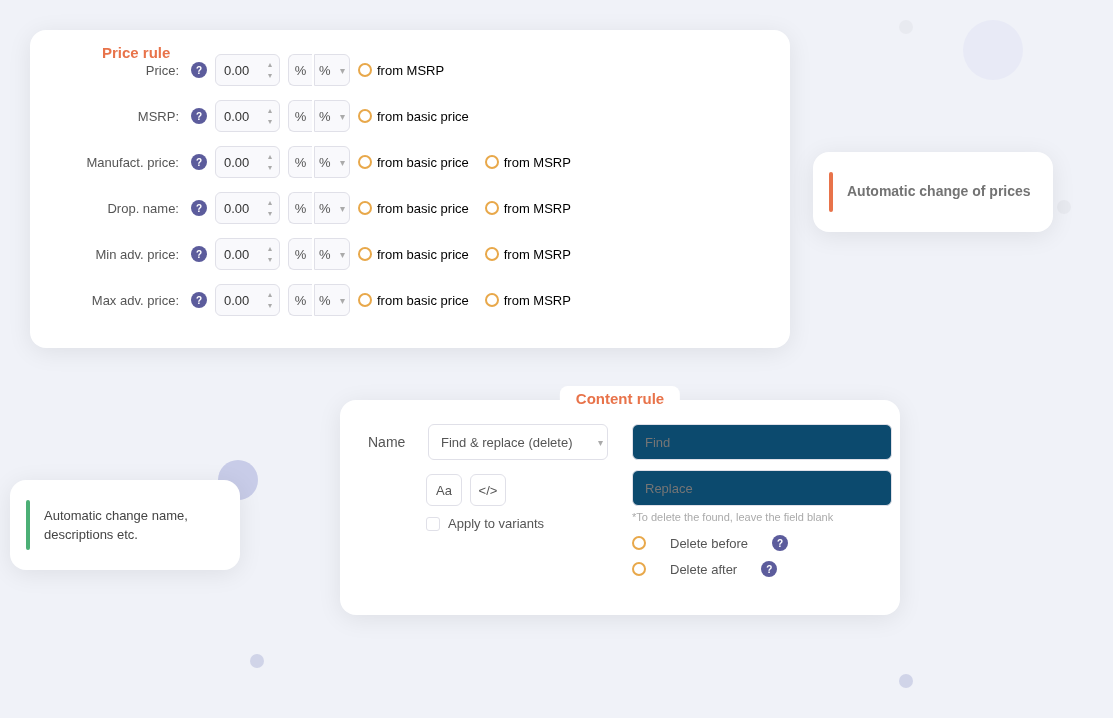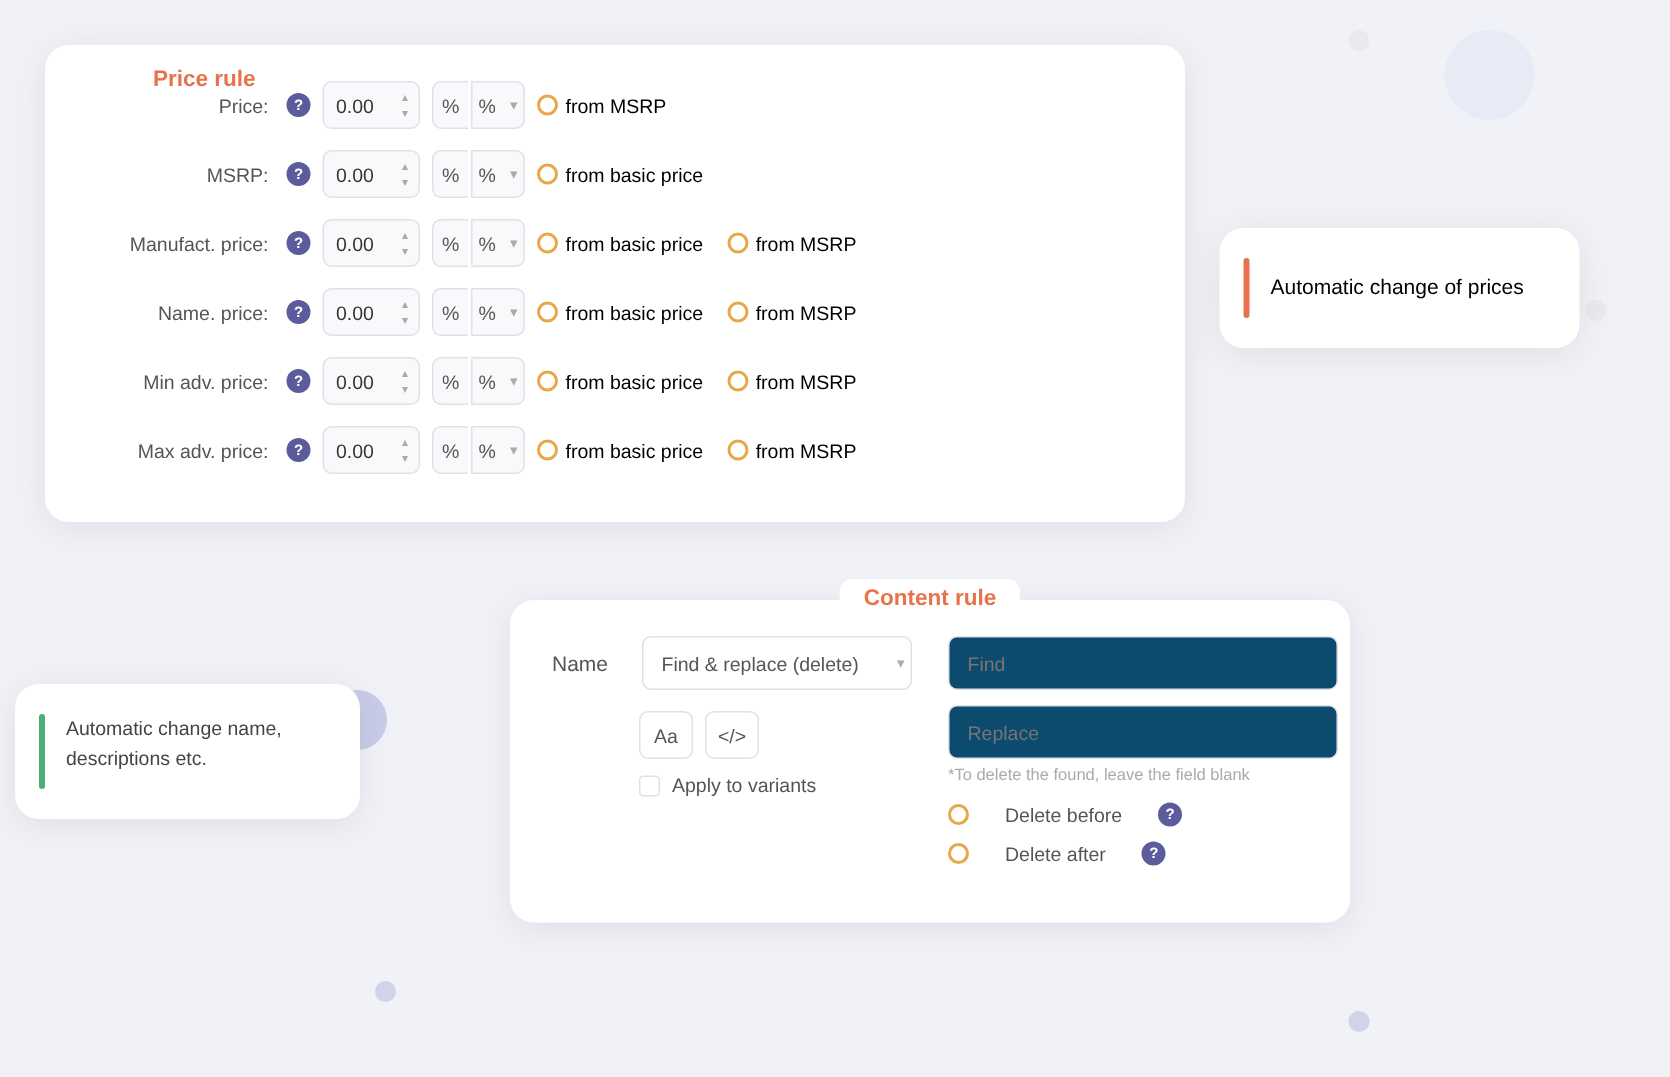--- a/index.html
+++ b/index.html
@@ -325,26 +325,26 @@
 
     .delete-row {
       display: flex;
       align-items: center;
       gap: 24px;
       margin-bottom: 10px;
     }
 
     
     .auto-name-card {
-      top: 456px;
+      top: 480px;
       left: 10px;
       width: 230px;
       padding: 20px 20px 20px 16px;
       display: flex;
-      align-items: flex-start;
+      align-items: center;
       gap: 0;
     }
 
     .green-bar {
       width: 4px;
       height: 50px;
       background: #4caf76;
       border-radius: 2px;
       margin-right: 14px;
       flex-shrink: 0;
@@ -502,21 +502,21 @@
         <span>from basic price</span>
       </label>
       <label class="radio-option" style="margin-left:8px;">
         <span class="radio-circle"></span>
         <span>from MSRP</span>
       </label>
     </div>
 
     <div class="price-row">
       <div class="price-row-label">
-        <span>Name. price:</span>
+        <span>Drop. name:</span>
         <span class="help-icon">?</span>
       </div>
       <div class="number-input-wrapper">
         <input class="number-input" type="text" value="0.00" style="">
         <div class="spinner-btns">
           <button class="spinner-btn">▴</button>
           <button class="spinner-btn">▾</button>
         </div>
       </div>
       <div class="select-wrapper unit-select-wrapper">
@@ -594,21 +594,21 @@
       <label class="radio-option" style="margin-left:8px;">
         <span class="radio-circle"></span>
         <span>from MSRP</span>
       </label>
     </div>
   </div>
 </div>
 
 <div class="card auto-prices-card">
   <div class="orange-bar"></div>
-  <span style="font-size:14px; color:#000000; font-weight:400; line-height:1.4;">Automatic change of prices</span>
+  <span style="font-size:14px; color:#737373; font-weight:700; line-height:1.4;">Automatic change of prices</span>
 </div>
 
 <div class="card content-rule-card">
   <span class="content-rule-title">Content rule</span>
   <div class="content-rule-inner">
 
     <div class="content-left">
       <div class="content-row">
         <span class="name-label">Name</span>
         <div class="select-wrapper" style="flex:1;">

